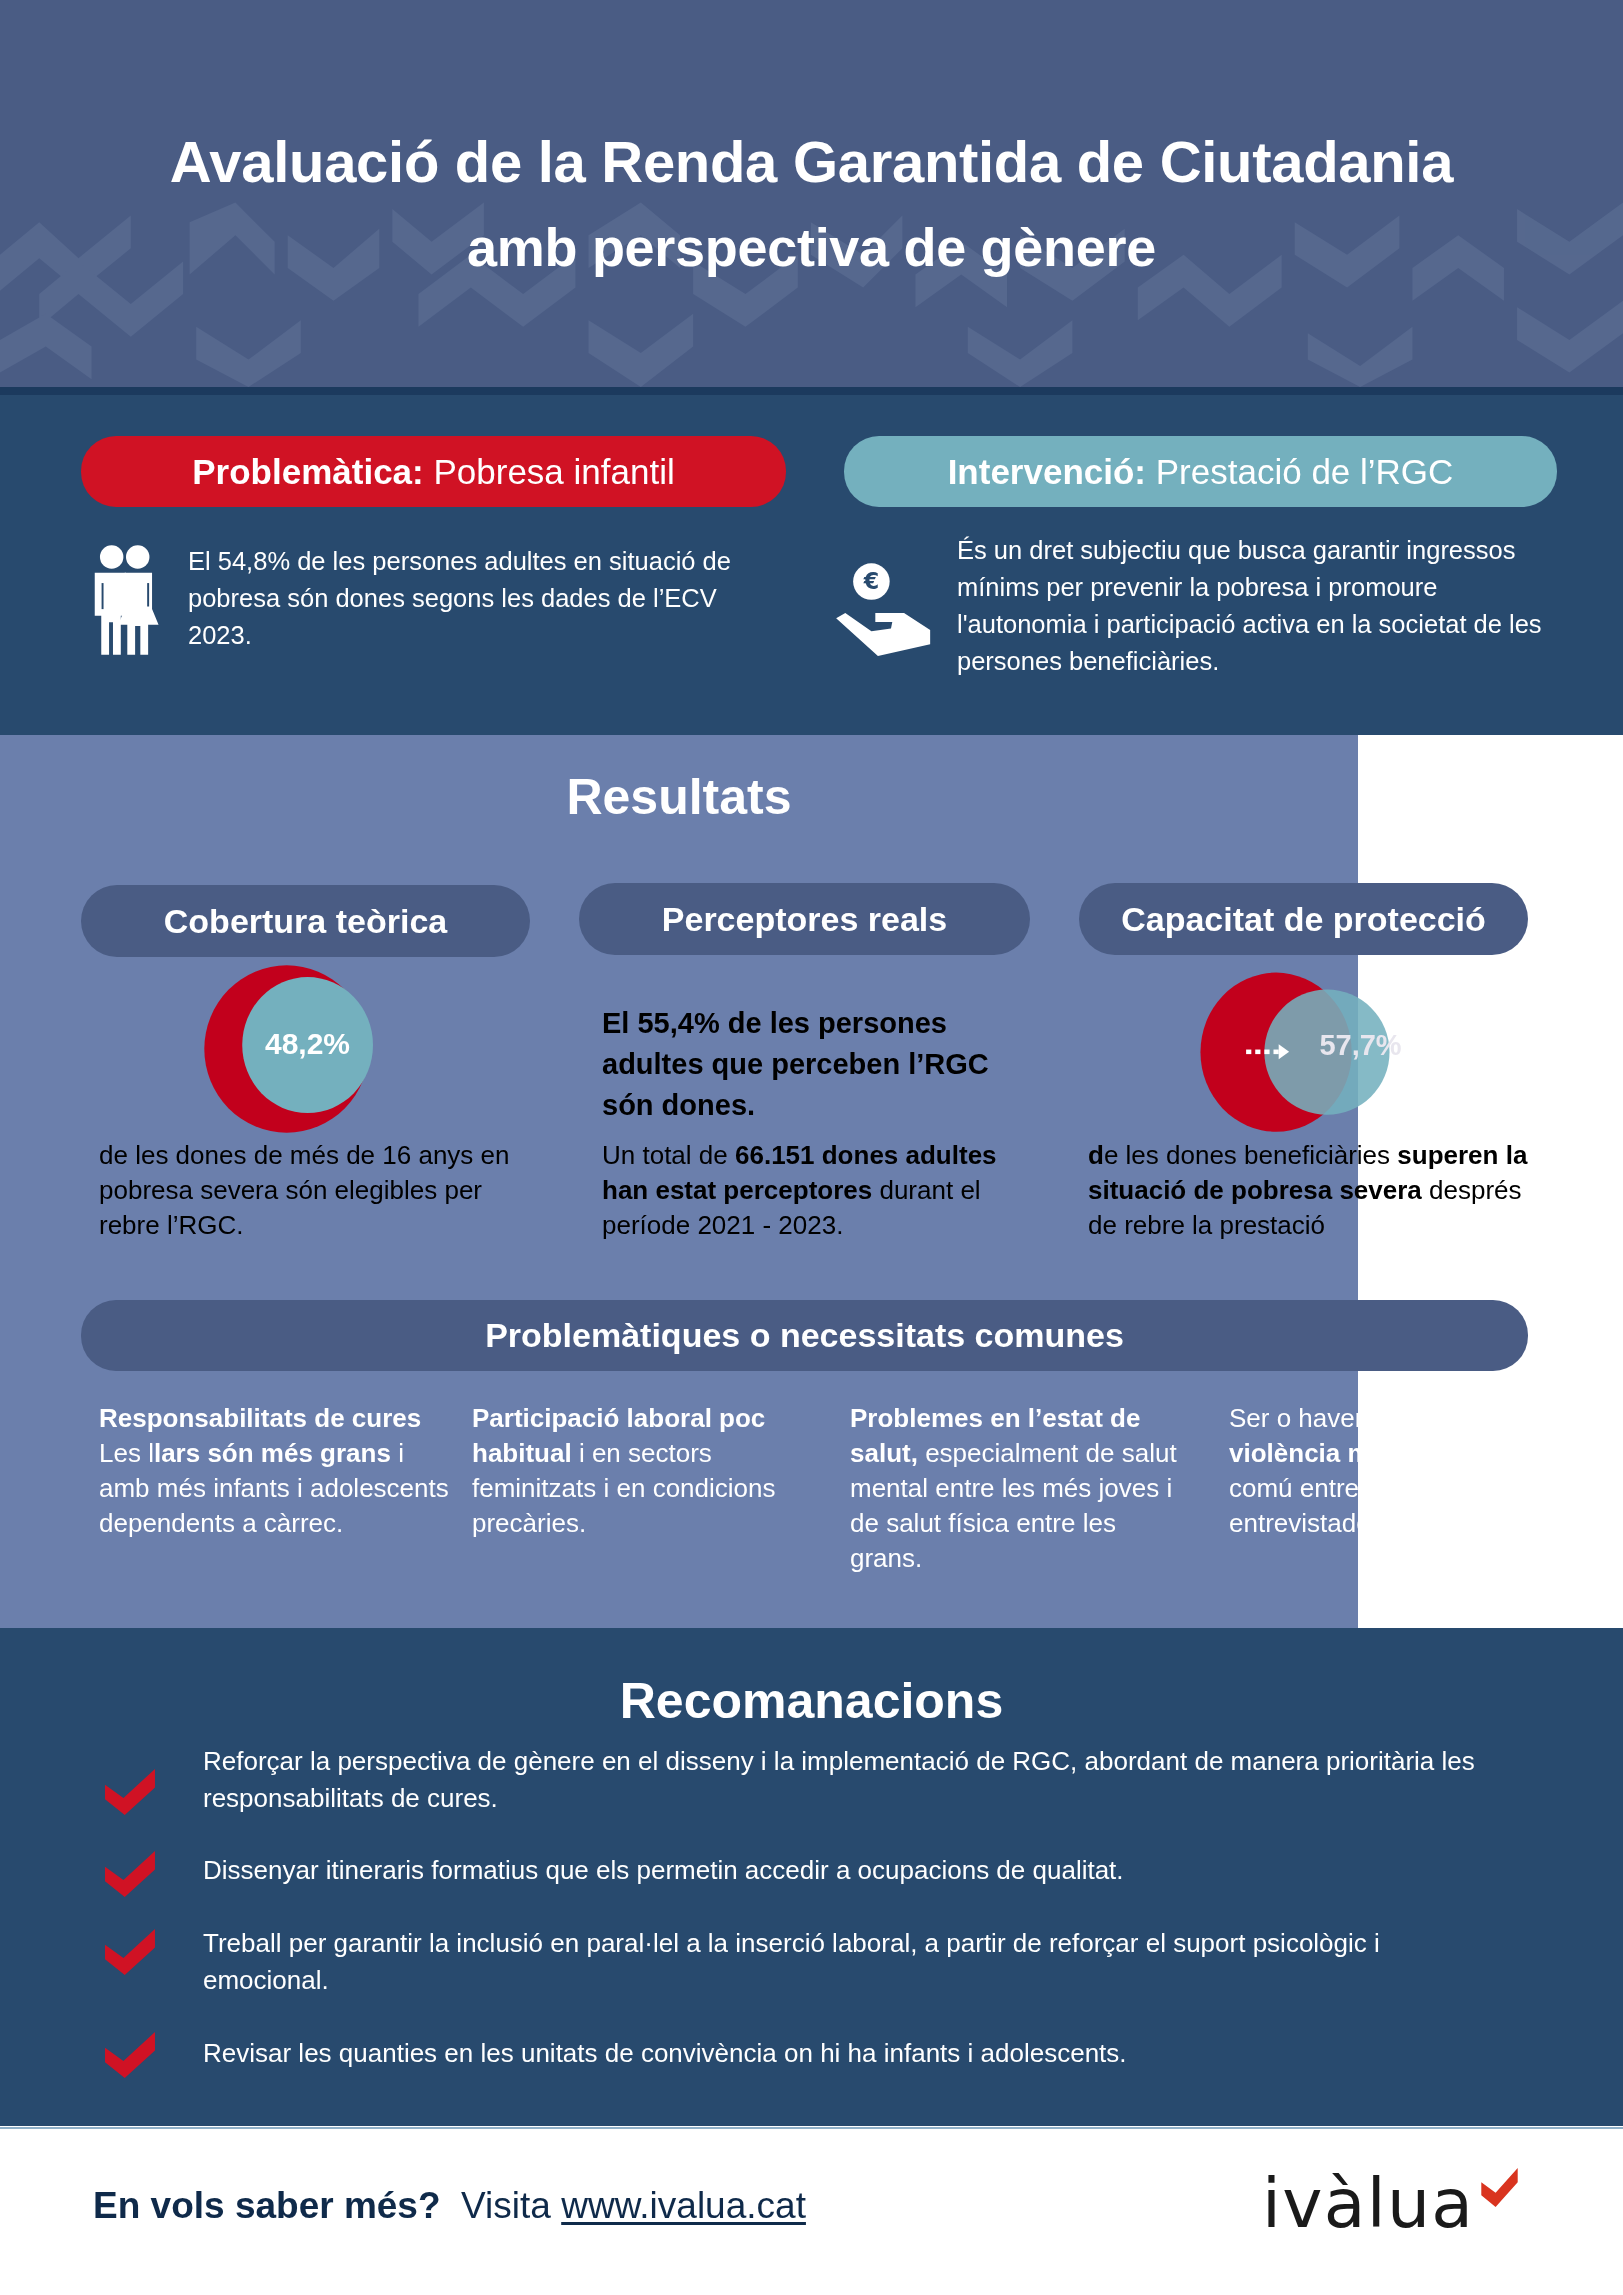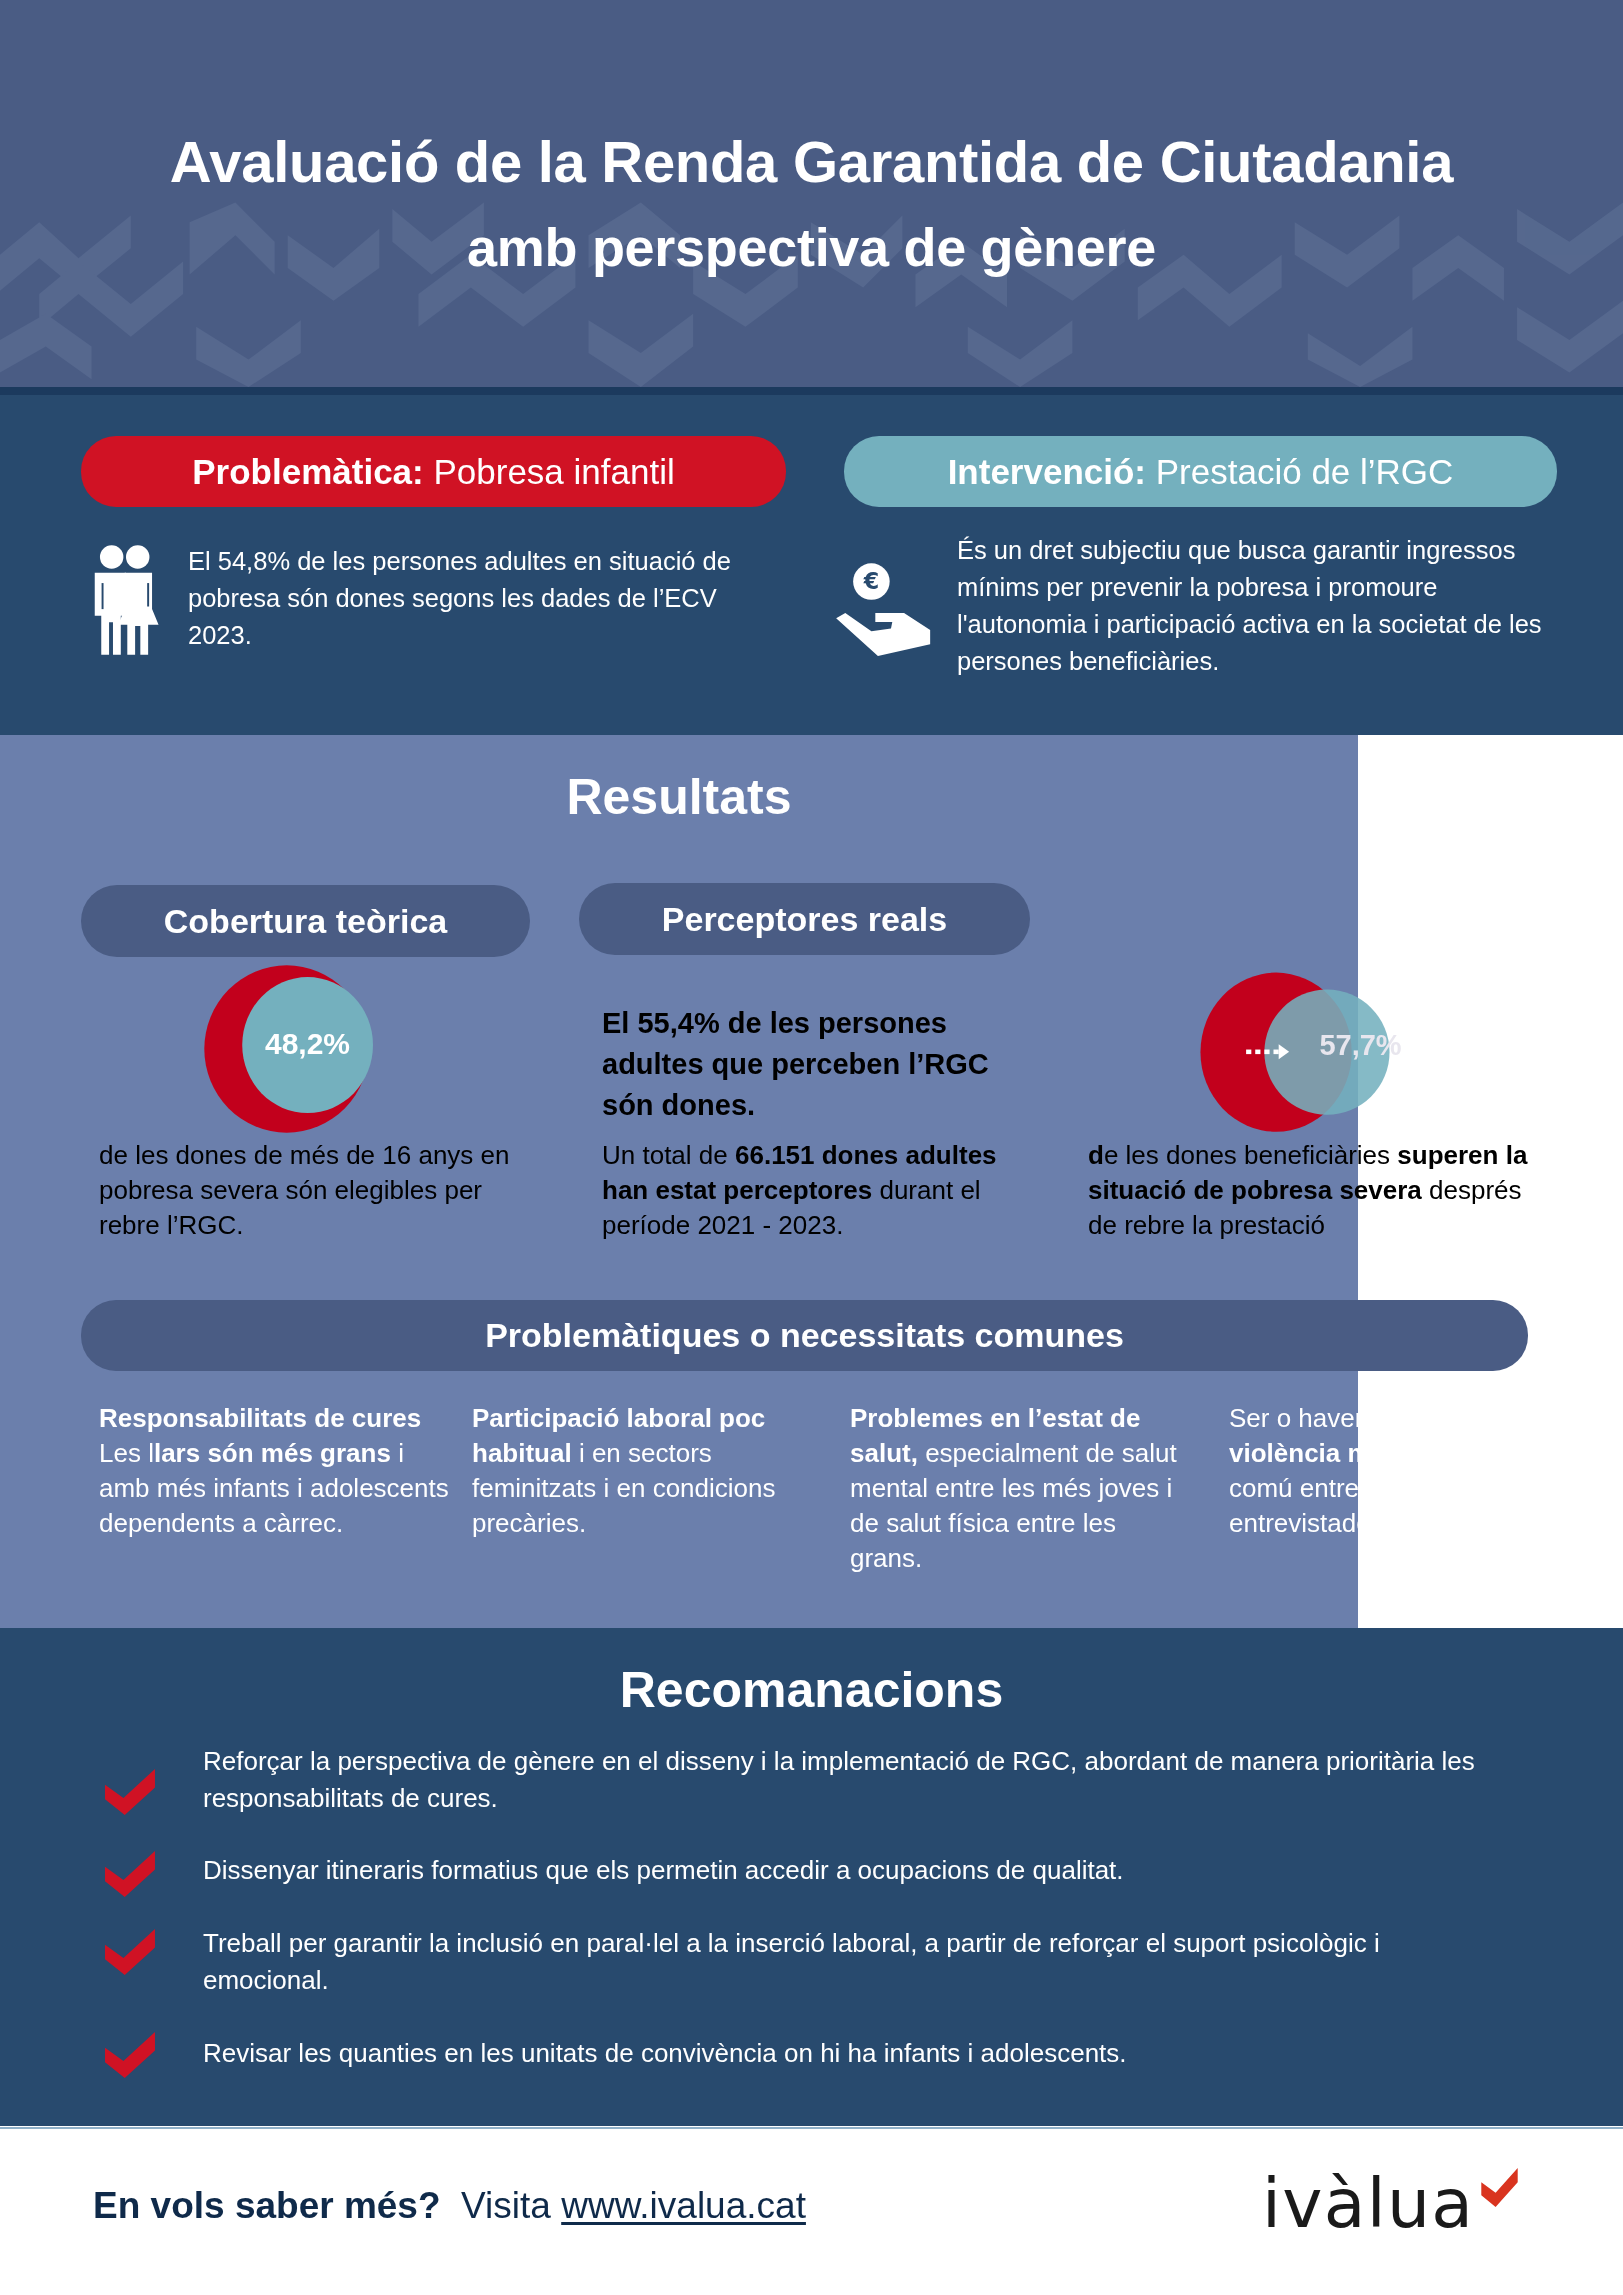--- a/index.html
+++ b/index.html
@@ -128,20 +128,21 @@
   </svg>
   <div style="position:absolute; left:242px; top:292px; width:131px; text-align:center; font-size:30px; font-weight:bold; color:#ffffff;">48,2%</div>
   <div class="card-text" style="left:99px; top:403px; width:419px;">de les dones de més de 16 anys en pobresa severa són elegibles per rebre l’RGC.</div>
 
   <div class="card-pill" style="left:579px; top:148px; width:451px;">Perceptores reals</div>
   <div class="card-text big-stat" style="left:602px; top:268px; width:405px;">El 55,4% de les persones adultes que perceben l’RGC són dones.</div>
   <div class="card-text" style="left:602px; top:403px; width:432px;">
     <span style="white-space:pre">Un total de </span><b>66.151 dones adultes han estat perceptores</b><span> durant el període 2021 - 2023.</span>
   </div>
 
+  <div class="card-pill" style="left:1079px; top:148px; width:449px;">Capacitat de protecció</div>
   <svg style="position:absolute; left:1199px; top:235px;" width="222" height="163" viewBox="0 0 340 250">
     <ellipse cx="118" cy="126" rx="116" ry="122" fill="#c2001c"></ellipse>
     <ellipse cx="196" cy="126" rx="96" ry="96" fill="#74b0be" opacity="0.88"></ellipse>
     <g fill="#ffffff">
       <rect x="72" y="122" width="8" height="7"></rect>
       <rect x="86" y="122" width="8" height="7"></rect>
       <rect x="100" y="122" width="8" height="7"></rect>
       <rect x="114" y="122" width="8" height="7"></rect>
       <path d="M122,114 L138,125.5 L122,137 Z"></path>
     </g>
@@ -162,21 +163,21 @@
   </div>
   <div class="need" style="left:1229px; width:327px;">
     <span>Ser o haver estat víctima de </span><b>violència masclista</b><span> és comú entre les perceptores entrevistades.</span>
   </div>
   <div class="need" style="left:850px; width:327px;">
     <b>Problemes en l’estat de salut,</b><span> especialment de salut mental entre les més joves i de salut física entre les grans.</span>
   </div>
 </div>
 
 <div class="recs">
-  <div class="section-title" style="top:33px;">Recomanacions</div>
+  <div class="section-title" style="top:44px;">Recomanacions</div>
 
   <div class="rec" style="top:115px;">
     <svg class="check" style="top:26px;" width="50" height="46" viewBox="0 0 76 70">
         <path d="M0,24 L28,44 L76,0 L76,28 L30,70 L0,46 Z" fill="#d01224"></path>
       </svg>
     <div class="txt">Reforçar la perspectiva de gènere en el disseny i la implementació de RGC, abordant de manera prioritària les responsabilitats de cures.</div>
   </div>
   <div class="rec" style="top:224px;">
     <svg class="check" style="top:-1.3px;" width="50" height="46" viewBox="0 0 76 70">
         <path d="M0,24 L28,44 L76,0 L76,28 L30,70 L0,46 Z" fill="#d01224"></path>

